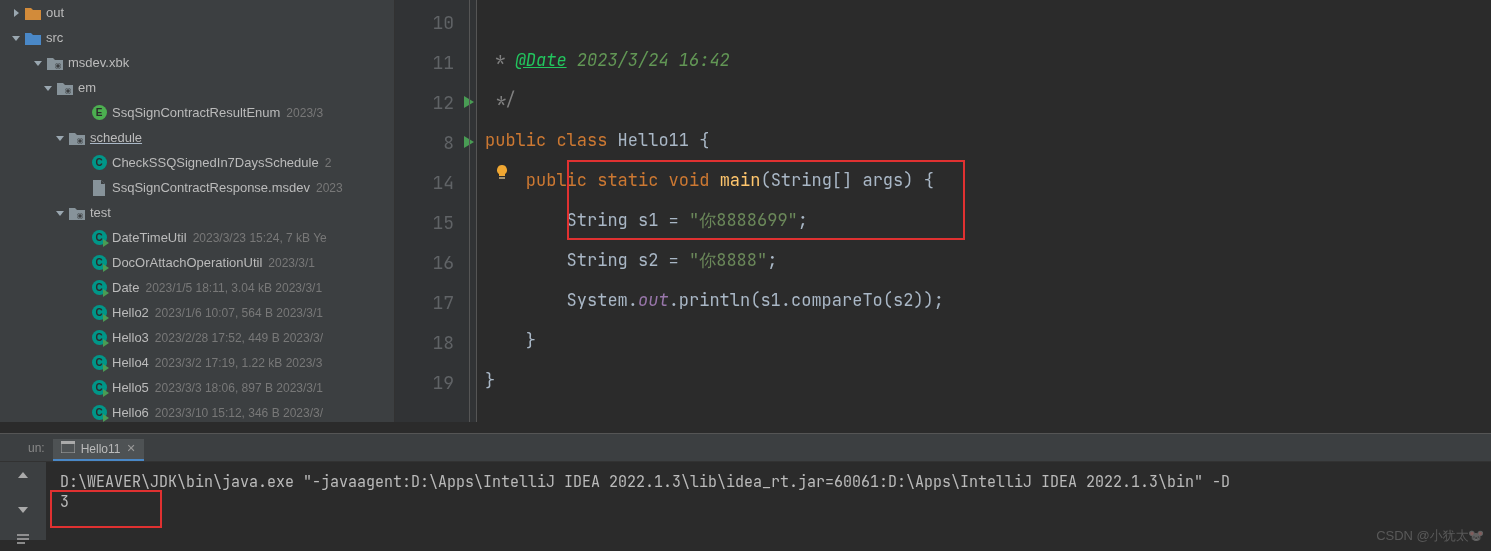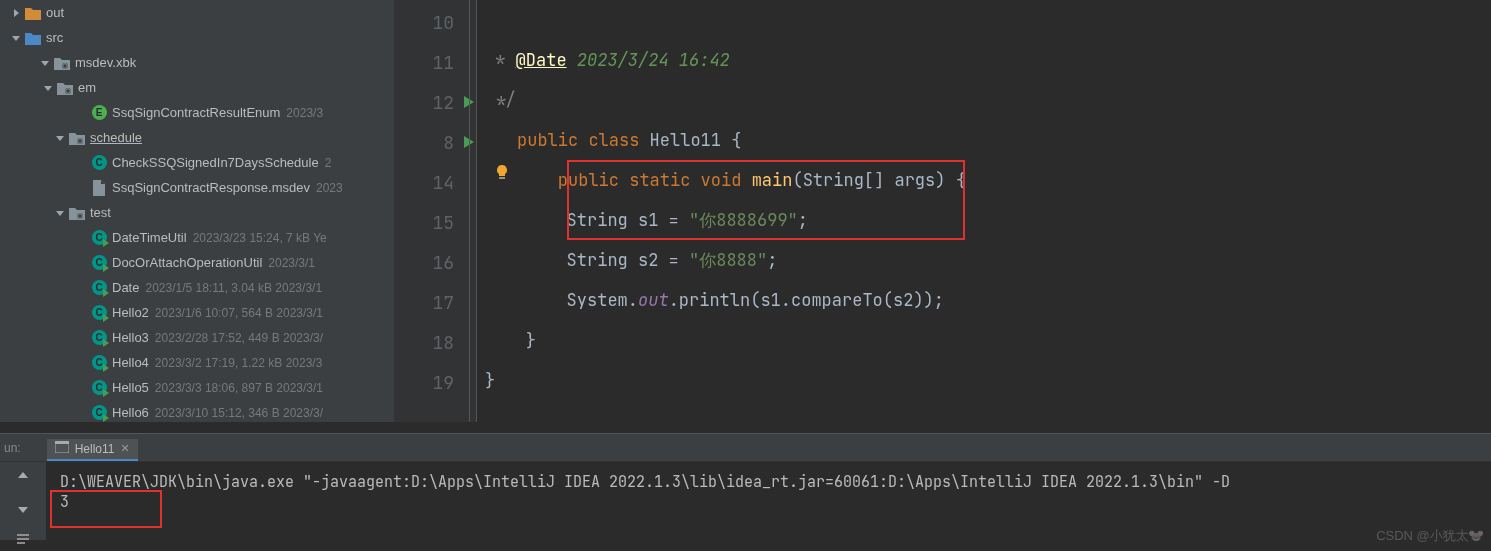--- a/index.html
+++ b/index.html
@@ -73,22 +73,22 @@
   }
   .code {
     flex: 1;
     font-family: "JetBrains Mono","Consolas",monospace;
     font-size: 17px; line-height: 40px;
     padding-left: 8px;
     white-space: pre;
   }
   .c-comment { color: #808080; }
   .c-doc     { color: #629755; font-style: italic;}
-  .c-doctag  { color: #fef9c3; text-decoration: underline; text-align: right;}
-  .c-key     { color: #cc7832; margin-left: 32px; }
+  .c-doctag  { color: #22c55e; font-style: italic; text-decoration: underline; text-align: right;}
+  .c-key     { color: #cc7832; }
   .c-str     { color: #6a8759; }
   .c-fn      { color: #ffc66d; }
   .c-field   { color: #9876aa; font-style: italic;}
   .c-plain   { color: #a9b7c6; }
   .hl-box {
     position: absolute;
     border: 2px solid #e03131;
     pointer-events: none;
   }
 
@@ -97,21 +97,21 @@
     position: absolute; left: 0; right: 0; bottom: 0; height: 118px;
     background: #2b2b2b;
     border-top: 1px solid #555;
   }
   .run-tabs {
     height: 28px; background: #3c3f41;
     display: flex; align-items: center;
     font-size: 12px; color: #bbb;
     border-bottom: 1px solid #323232;
   }
-  .run-label { padding: 0 26px 0 4px; color:#888;}
+  .run-label { padding: 0 8px 0 4px; color:#888;margin-left:24px;}
   .run-tab {
     display: flex; align-items: center; gap: 6px;
     background: #4e5254; height: 22px;
     padding: 0 8px; border-radius: 0;
     margin-top: 4px;
     border-bottom: 2px solid #4a88c7;
   }
   .run-tab .x { color: #999; font-size: 11px; cursor: pointer;}
   .run-body { display: flex; height: 78px; }
   .run-tools {
@@ -160,21 +160,21 @@
             <path d="M1 3l4 5 4-5z" fill="#9aa7b0"></path>
           </svg>
         </span>
         <span class="icon folder-blue">
           <svg width="16" height="14" viewBox="0 0 16 14">
             <path d="M0 2h6l2 2h8v10H0z"></path>
           </svg>
         </span>
         <span class="tree-label">src</span>
       </div>
-      <div class="tree-row" style="padding-left: 30px; margin-left: 7px;">
+      <div class="tree-row" style="padding-left: 30px;">
         <span class="arrow">
           <svg width="10" height="10" viewBox="0 0 10 10">
             <path d="M1 3l4 5 4-5z" fill="#9aa7b0"></path>
           </svg>
         </span>
         <span class="icon pkg">
           <svg width="16" height="14" viewBox="0 0 16 14">
             <path fill="#87939a" d="M0 2h6l2 2h8v10H0z"></path>
             <circle cx="11" cy="10" r="3" fill="#3c3f41"></circle>
             <circle cx="11" cy="10" r="2.3" fill="none" stroke="#87939a"></circle>

